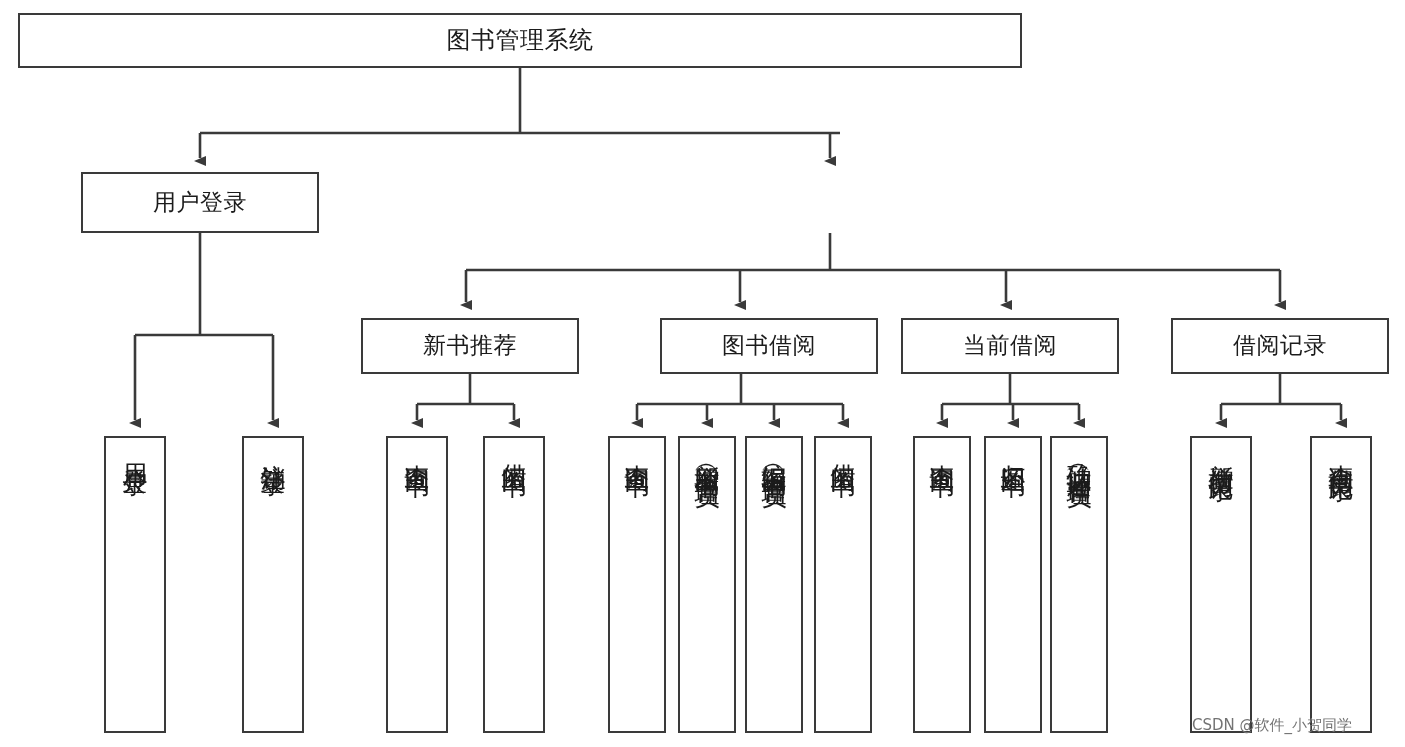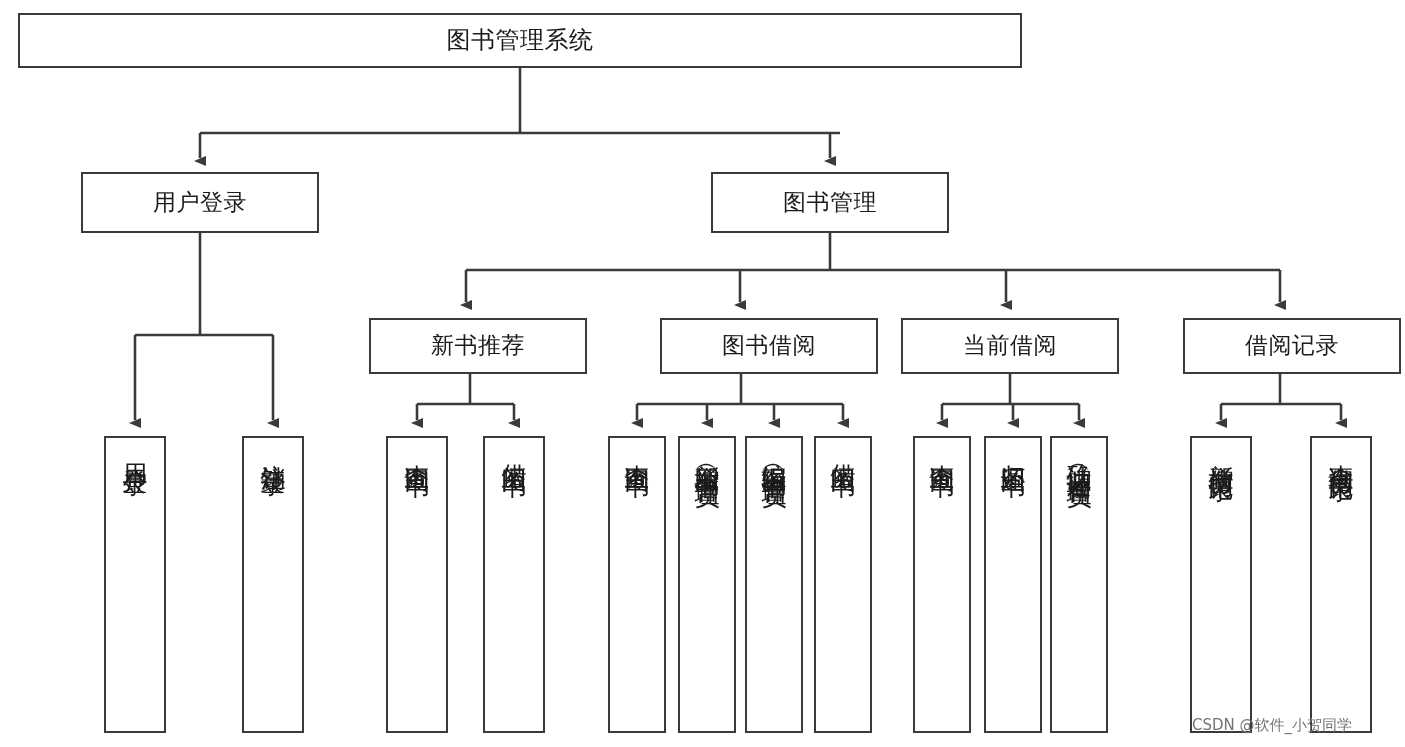--- a/index.html
+++ b/index.html
@@ -126,34 +126,31 @@
     </g>
   </svg>
 
   <div class="node-box root" style="left:18px; top:13px; width:1004px; height:55px;">
     <span class="node-label-h">图书管理系统</span>
   </div>
 
   <div class="node-box" style="left:81px; top:172px; width:238px; height:61px;">
     <span class="node-label-h">用户登录</span>
   </div>
-  <div class="node-box" style="left:711px; top:172px; width:238px; height:61px;">
-    <span class="node-label-h">图书管理</span>
-  </div>
 
-  <div class="node-box" style="left:361px; top:318px; width:218px; height:56px;margin-left:8px;">
+  <div class="node-box" style="left:361px; top:318px; width:218px; height:56px;">
     <span class="node-label-h">新书推荐</span>
   </div>
   <div class="node-box" style="left:660px; top:318px; width:218px; height:56px;">
     <span class="node-label-h">图书借阅</span>
   </div>
   <div class="node-box" style="left:901px; top:318px; width:218px; height:56px;align-items:center;">
     <span class="node-label-h">当前借阅</span>
   </div>
-  <div class="node-box" style="left:1171px; top:318px; width:218px; height:56px;margin-left:12px;">
+  <div class="node-box" style="left:1171px; top:318px; width:218px; height:56px;">
     <span class="node-label-h">借阅记录</span>
   </div>
 
   <div class="node-box leaf" style="left:104px; top:436px; width:62px; height:297px;">
     <span class="node-label-v">用户登录</span>
   </div>
   <div class="node-box leaf" style="left:242px; top:436px; width:62px; height:297px;">
     <span class="node-label-v">注销登录</span>
   </div>
 

